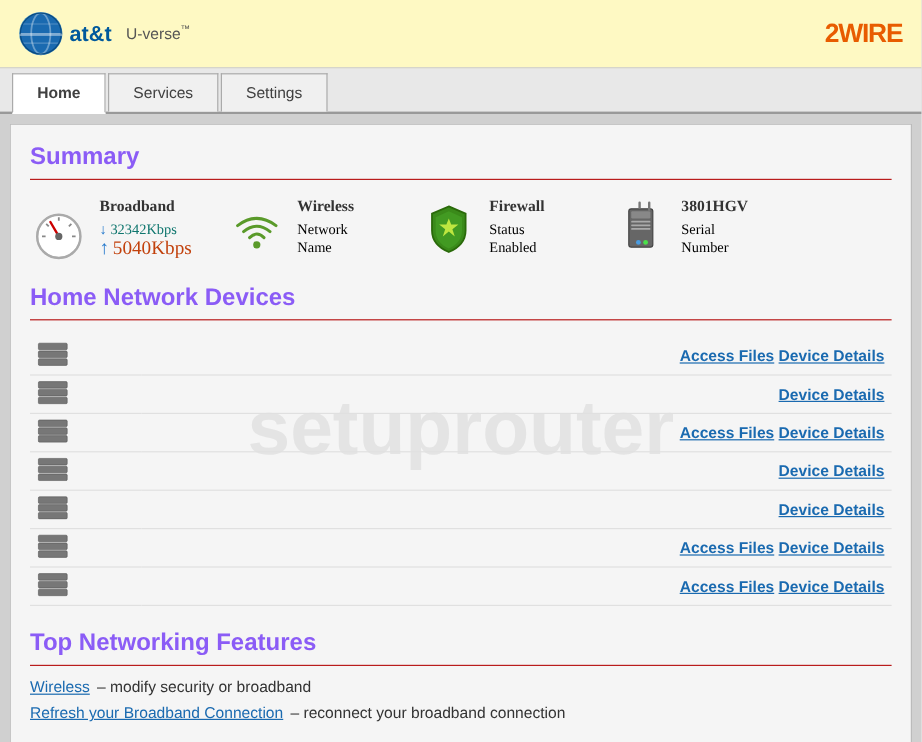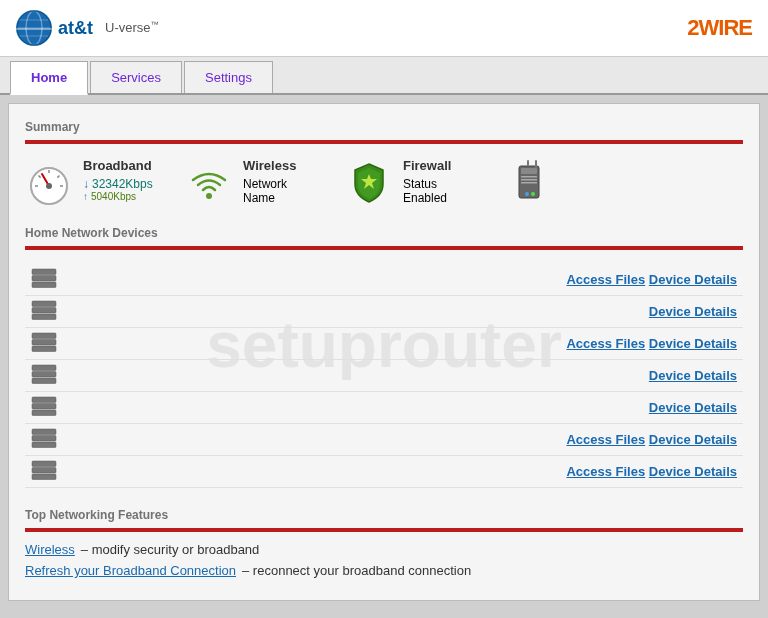--- a/index.html
+++ b/index.html
@@ -1,20 +1,20 @@
 <!DOCTYPE html>
 <html><head>
   <meta charset="utf-8">
   <style>
     * { margin: 0; padding: 0; box-sizing: border-box; }
     body { font-family: Arial, sans-serif; font-size: 13px; background: #d0d0d0; width: 768px; }
 
     
     #header {
-      background: #ffffff;
+      background: #fef9c3;
       padding: 10px 16px;
       display: flex;
       align-items: center;
       justify-content: space-between;
       border-bottom: 1px solid #ccc;
     }
     .att-logo { display: flex; align-items: center; gap: 6px; }
     .att-globe {
       width: 36px; height: 36px;
       border-radius: 50%;
@@ -41,21 +41,21 @@
     }
     .nav-tab {
       padding: 8px 20px;
       cursor: pointer;
       border: 1px solid #aaa;
       border-bottom: none;
       background: #f0f0f0;
       margin-right: 2px;
       margin-top: 4px;
       font-size: 13px;
-      color: #6d28d9;
+      color: #404040;
     }
     .nav-tab.active {
       background: #ffffff;
       border-bottom: 2px solid #ffffff;
       margin-bottom: -2px;
       font-weight: bold;
     }
 
     
     #main {
@@ -74,55 +74,56 @@
       top: 50%;
       left: 50%;
       transform: translate(-50%, -60%);
       white-space: nowrap;
       pointer-events: none;
       z-index: 0;
       font-weight: bold;
     }
 
     h2.section-title {
-      font-size: 12px;
+      font-size: 20px;
       font-weight: bold;
-      color: #737373;
-      border-bottom: 4px solid #b91c1c;
+      color: #8b5cf6;
+      border-bottom: 1px solid #b91c1c;
       padding-bottom: 6px;
       margin-bottom: 14px;
     }
 
     
     .summary-row {
       display: flex;
       gap: 30px;
       align-items: flex-start;
       margin-bottom: 20px;
       position: relative;
       z-index: 1;
     }
     .summary-item {
       display: flex;
-      align-items: flex-start;
+      align-items: flex-end;
       gap: 10px;
       min-width: 130px;
+      font-family: Liberation Serif, serif;
     }
     .summary-icon {
       width: 48px;
       flex-shrink: 0;
       display: flex;
       align-items: center;
       justify-content: center;
     }
     .summary-info { }
     .summary-title { font-weight: bold; color: #333; font-size: 13px; margin-bottom: 4px; }
     .summary-detail { font-size: 12px; color: #000000; }
     .speed-down { color: #0f766e; font-size: 12px; }
-    .speed-up { color: #4d7c0f; font-size: 10px; }
+    .speed-up { color: #c2410c; font-size: 16px; }
 
     
     .broadband-icon { }
     .wireless-icon { }
     .firewall-icon { }
     .device-icon { }
 
     
     .devices-section { position: relative; z-index: 1; }
     .devices-table {
@@ -260,20 +261,25 @@
           <rect x="16" y="18" width="16" height="1.5" rx="0.5" fill="#aaa"></rect>
           <rect x="16" y="21" width="16" height="1.5" rx="0.5" fill="#aaa"></rect>
           <rect x="16" y="24" width="16" height="1.5" rx="0.5" fill="#aaa"></rect>
           <circle cx="22" cy="36" r="2" fill="#4af" opacity="0.8"></circle>
           <circle cx="28" cy="36" r="2" fill="#4f4" opacity="0.8"></circle>
 
           <rect x="30" y="2" width="2" height="8" rx="1" fill="#777"></rect>
           <rect x="22" y="2" width="2" height="6" rx="1" fill="#777"></rect>
         </svg>
       </div>
+      <div class="summary-info">
+        <div class="summary-title">3801HGV</div>
+        <div class="summary-detail">Serial</div>
+        <div class="summary-detail">Number</div>
+      </div>
     </div>
 
   </div>
 
   <div class="devices-section">
     <h2 class="section-title">Home Network Devices</h2>
     <table class="devices-table">
       <tbody id="devices-tbody">
       <tr>
     <td class="device-icon-cell">

